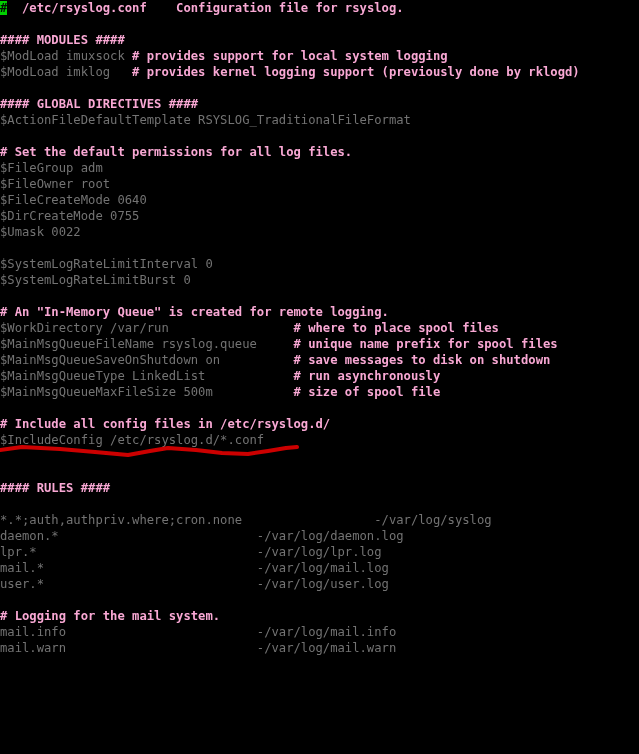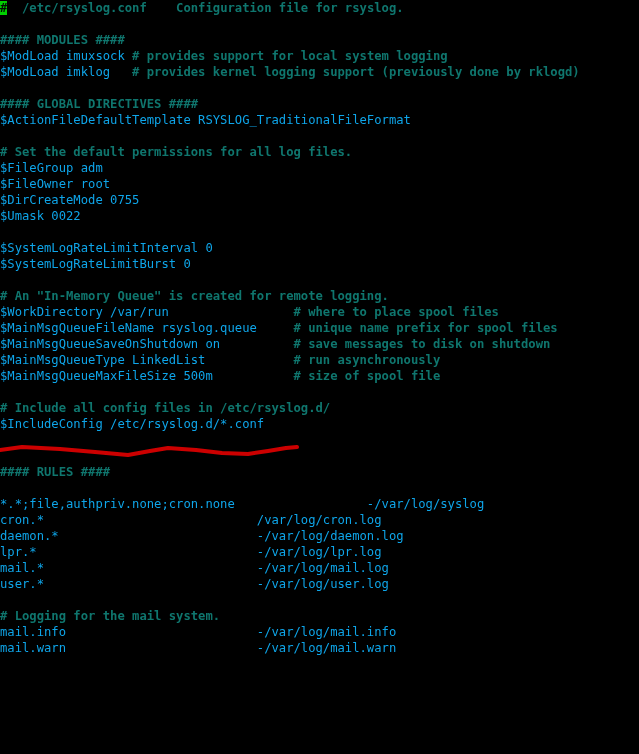--- a/index.html
+++ b/index.html
@@ -31,25 +31,25 @@
   .line {
     height: 16px;
     line-height: 16px;
     font-size: 12.2px;
     letter-spacing: 0px;
     white-space: pre;
     color: #c9c9c9;
     font-family: "DejaVu Sans Mono", "Liberation Mono", monospace;
   }
   .comment {
-    color: #0f766e;
+    color: #f9a8d4;
     font-weight: bold;
   }
   .plain {
-    color: #0ea5e9;
+    color: #737373;
   }
   .cursor {
     background: #00d000;
     color: #001000;
     font-weight: bold;
   }
   .blank {
     height: 16px;
   }
   #annotation-layer {
@@ -72,41 +72,41 @@
       <div class="line"><span class="comment">#### MODULES ####</span></div>
       <div class="line"><span class="plain">$ModLoad imuxsock </span><span class="comment"># provides support for local system logging</span></div>
       <div class="line"><span class="plain">$ModLoad imklog   </span><span class="comment"># provides kernel logging support (previously done by rklogd)</span></div>
       <div class="line blank">&nbsp;</div>
       <div class="line"><span class="comment">#### GLOBAL DIRECTIVES ####</span></div>
       <div class="line"><span class="plain">$ActionFileDefaultTemplate RSYSLOG_TraditionalFileFormat</span></div>
       <div class="line blank">&nbsp;</div>
       <div class="line"><span class="comment"># Set the default permissions for all log files.</span></div>
       <div class="line"><span class="plain">$FileGroup adm</span></div>
       <div class="line"><span class="plain">$FileOwner root</span></div>
+      <div class="line"><span class="plain">$FileCreateMode 0640</span></div>
       <div class="line"><span class="plain">$DirCreateMode 0755</span></div>
       <div class="line"><span class="plain">$Umask 0022</span></div>
       <div class="line blank">&nbsp;</div>
       <div class="line"><span class="plain">$SystemLogRateLimitInterval 0</span></div>
       <div class="line"><span class="plain">$SystemLogRateLimitBurst 0</span></div>
       <div class="line blank">&nbsp;</div>
       <div class="line"><span class="comment"># An "In-Memory Queue" is created for remote logging.</span></div>
       <div class="line"><span class="plain">$WorkDirectory /var/run                 </span><span class="comment"># where to place spool files</span></div>
       <div class="line"><span class="plain">$MainMsgQueueFileName rsyslog.queue     </span><span class="comment"># unique name prefix for spool files</span></div>
       <div class="line"><span class="plain">$MainMsgQueueSaveOnShutdown on          </span><span class="comment"># save messages to disk on shutdown</span></div>
       <div class="line"><span class="plain">$MainMsgQueueType LinkedList            </span><span class="comment"># run asynchronously</span></div>
       <div class="line"><span class="plain">$MainMsgQueueMaxFileSize 500m           </span><span class="comment"># size of spool file</span></div>
       <div class="line blank">&nbsp;</div>
       <div class="line"><span class="comment"># Include all config files in /etc/rsyslog.d/</span></div>
       <div class="line"><span class="plain">$IncludeConfig /etc/rsyslog.d/*.conf</span></div>
       <div class="line blank">&nbsp;</div>
       <div class="line blank">&nbsp;</div>
       <div class="line"><span class="comment">#### RULES ####</span></div>
       <div class="line blank">&nbsp;</div>
-      <div class="line"><span class="plain">*.*;file,authpriv.none;cron.none                  -/var/log/syslog</span></div>
-      <div class="line"><span class="plain">cron.*                             /var/log/cron.log</span></div>
+      <div class="line"><span class="plain">*.*;auth,authpriv.where;cron.none                  -/var/log/syslog</span></div>
       <div class="line"><span class="plain">daemon.*                           -/var/log/daemon.log</span></div>
       <div class="line"><span class="plain">lpr.*                              -/var/log/lpr.log</span></div>
       <div class="line"><span class="plain">mail.*                             -/var/log/mail.log</span></div>
       <div class="line"><span class="plain">user.*                             -/var/log/user.log</span></div>
       <div class="line blank">&nbsp;</div>
       <div class="line"><span class="comment"># Logging for the mail system.</span></div>
       <div class="line"><span class="plain">mail.info                          -/var/log/mail.info</span></div>
       <div class="line"><span class="plain">mail.warn                          -/var/log/mail.warn</span></div>
       <div class="line blank">&nbsp;</div>
     </div>

